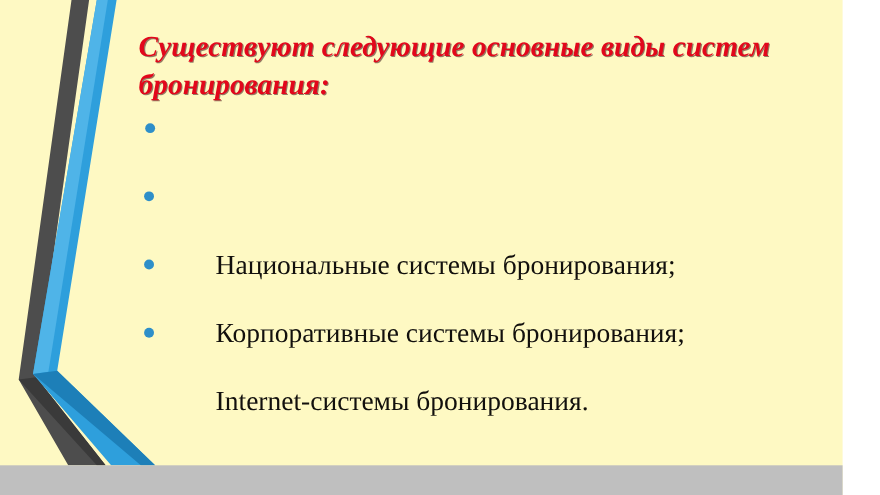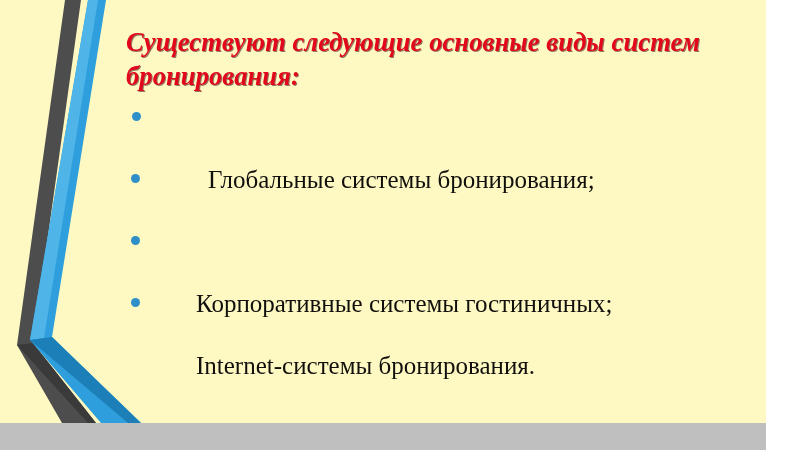--- a/index.html
+++ b/index.html
@@ -105,28 +105,28 @@
     <polygon points="30,340 52,337 141,423 128,423" fill="#1d7fb8"></polygon>
   </svg>
 
   <div id="content">
 
     <h1 id="slide-title">Существуют следующие основные виды систем бронирования:</h1>
 
     <ul id="bullet-list">
       <li class="bullet-item indented">
         <span class="bullet-dot"></span>
-        <span>Глобальные системы бронирования;</span>
       </li>
       <li class="bullet-item">
         <span class="bullet-dot"></span>
+        <span>Национальные системы бронирования;</span>
       </li>
       <li class="bullet-item">
         <span class="bullet-dot"></span>
-        <span>Корпоративные системы гостиничных;</span>
+        <span>Корпоративные системы бронирования;</span>
       </li>
       <li class="bullet-item">
         <span class="bullet-dot"></span>
         <span>Internet-системы бронирования.</span>
       </li>
     </ul>
 
   </div>
 
   <div id="bottom-bar"></div>

